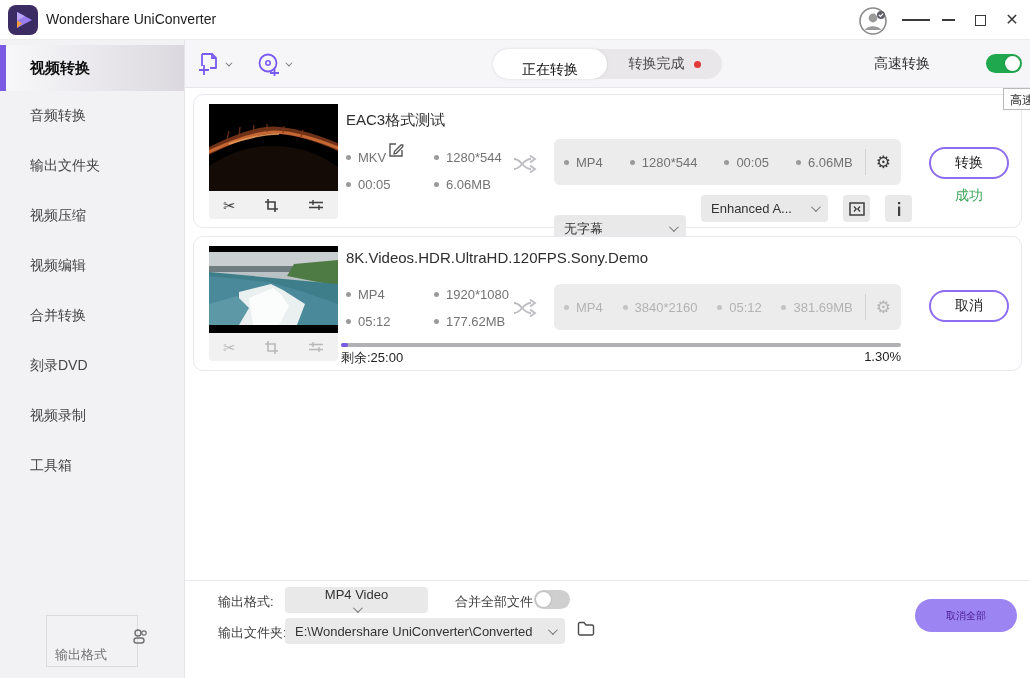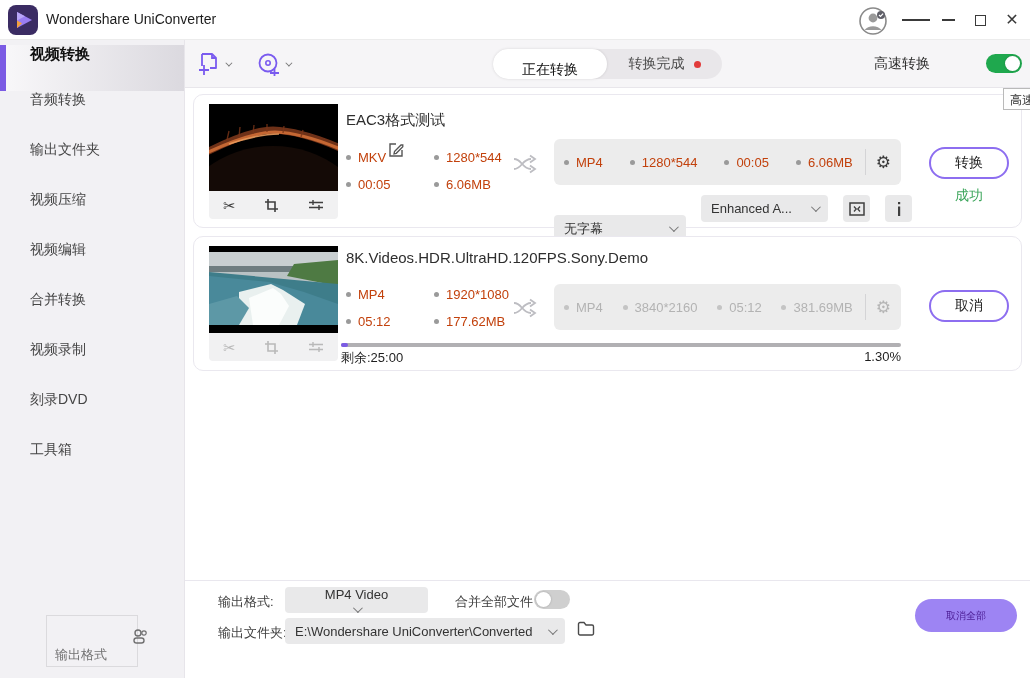--- a/index.html
+++ b/index.html
@@ -15,21 +15,21 @@
   .avatar-wrap { position:absolute; left:858px; top:6px; width:30px; height:30px; }
   .hamburger { left:902px; }
   .hamburger span { display:block; width:16px; height:1.6px; background:#3a3a3a; margin:2.4px 0; }
   .min-btn { left:934px; } .max-btn { left:966px; } .close-btn { left:998px; }
   .min-glyph { width:13px; height:1.6px; background:#3a3a3a; }
   .max-glyph { width:11px; height:11px; border:1.6px solid #3a3a3a; }
   .close-glyph { font-size:16px; line-height:1; color:#3a3a3a; }
 
   
   .sidebar { position:absolute; left:0; top:40px; width:185px; height:638px; background:#f2f1f4; border-right:1px solid #e7e5ea; }
-  .side-item { position:relative; height:50px; display:flex; align-items:flex-start; padding-left:30px; font-size:14px; color:#454545; cursor:pointer; }
+  .side-item { position:relative; height:50px; display:flex; align-items:center; padding-left:30px; font-size:14px; color:#454545; cursor:pointer; }
   .side-item.active { height:46px; margin-top:5px; margin-bottom:0; background:linear-gradient(90deg,#f8f7f9 0%,#dbd9df 100%); border-left:6px solid #7b5be4; padding-left:24px; font-size:15px; font-weight:bold; color:#101010; }
   .ghost-box { position:absolute; left:46px; top:575px; width:92px; height:52px; border:1px solid rgba(120,120,120,0.22); color:#5a5a5a; opacity:0.85; }
   .ghost-box .ghost-label { position:absolute; left:8px; top:30px; font-size:13px; }
   .ghost-box .ghost-icon { position:absolute; right:-12px; top:12px; }
 
   
   .content-header { position:absolute; left:185px; top:40px; width:845px; height:48px; background:#f6f5f7; border-bottom:1px solid #e8e6eb; }
   .add-btn { position:absolute; top:12px; display:flex; align-items:center; gap:4px; cursor:pointer; }
   .add-file-btn { left:12px; } .add-disc-btn { left:72px; }
   .chev { width:7px; height:7px; border-right:1.5px solid #777; border-bottom:1.5px solid #777; transform:rotate(45deg) translateY(-2px); }
@@ -54,21 +54,21 @@
   .card2 { top:148px; height:135px; }
   .thumb-block { position:absolute; left:15px; top:9px; width:129px; }
   .thumb { width:129px; height:87px; background:#000; overflow:hidden; display:block; }
   .thumb-tools { width:129px; height:28px; background:#f1f1f2; display:flex; align-items:center; justify-content:space-around; border-radius:0 0 4px 4px; }
   .ticon { color:#3f3f3f; font-size:15px; line-height:1; cursor:pointer; display:flex; align-items:center; }
   .card2 .ticon { color:#b9b9b9; }
   .task-title { position:absolute; left:152px; font-size:15px; color:#2e2e2e; display:flex; align-items:center; gap:12px; }
   .card1 .task-title { top:16px;flex-direction:column; } .card2 .task-title { top:12px; }
   .meta-grid { position:absolute; left:152px; display:grid; grid-template-columns:88px 120px; row-gap:12px; }
   .card1 .meta-grid { top:55px; } .card2 .meta-grid { top:50px; }
-  .meta-item { font-size:13px; color:#c2410c; display:flex; align-items:center; }
+  .meta-item { font-size:13px; color:#737373; display:flex; align-items:center; }
   .meta-item::before { content:""; width:5px; height:5px; border-radius:50%; background:#9a9a9a; margin-right:7px; flex:0 0 auto; }
   .shuffle { position:absolute; left:318px; }
   .card1 .shuffle { top:58px; } .card2 .shuffle { top:60px; }
   .outbox { position:absolute; left:360px; width:347px; height:46px; background:#ececec; border-radius:6px; display:flex; align-items:center; padding:0 10px; }
   .card1 .outbox { top:44px; } .card2 .outbox { top:47px; }
   .outbox .meta-item { margin-right:0; }
   .outbox .spread { display:flex; flex:1; justify-content:space-between; align-items:center; padding-right:12px; }
   .outbox .divider { width:1px; height:26px; background:#d4d4d6; margin-right:10px; }
   .gear { font-size:17px; color:#3a3a3a; cursor:pointer; line-height:1; }
   .card2 .meta-item.dim, .card2 .outbox .meta-item { color:#b3b3b3; }
@@ -148,24 +148,24 @@
     <div class="side-item">
         <span>视频压缩</span>
       </div>
     <div class="side-item">
         <span>视频编辑</span>
       </div>
     <div class="side-item">
         <span>合并转换</span>
       </div>
     <div class="side-item">
+        <span>刻录DVD</span>
+      </div>
+    <div class="side-item">
         <span>视频录制</span>
-      </div>
-    <div class="side-item">
-        <span>刻录DVD</span>
       </div>
     <div class="side-item">
         <span>工具箱</span>
       </div>
     <div class="ghost-box">
       <span class="ghost-label">输出格式</span>
       <svg class="ghost-icon" width="18" height="18" viewBox="0 0 18 18">
         <circle cx="7" cy="5" r="3" fill="none" stroke="#5a5a5a" stroke-width="1.4"></circle>
         <circle cx="13" cy="5" r="2.2" fill="none" stroke="#5a5a5a" stroke-width="1.2"></circle>
         <rect x="3" y="10" width="10" height="5" rx="2.5" fill="none" stroke="#5a5a5a" stroke-width="1.4"></rect>

